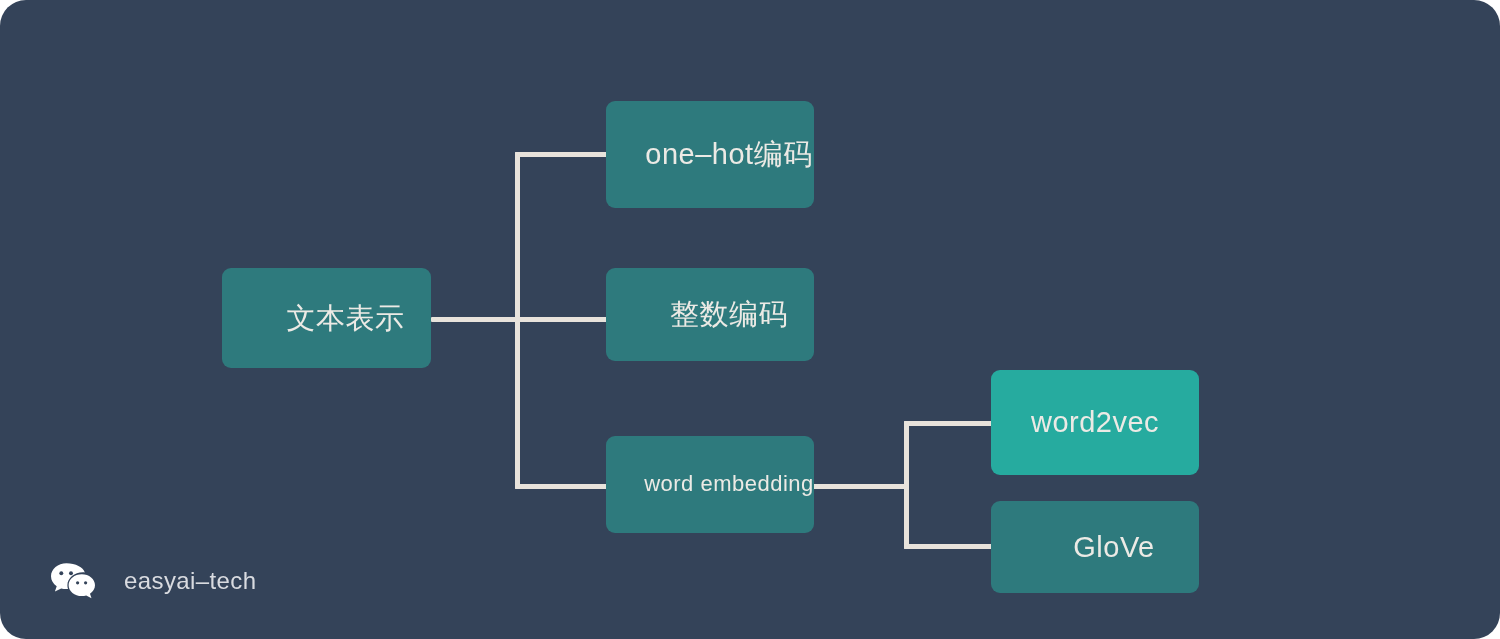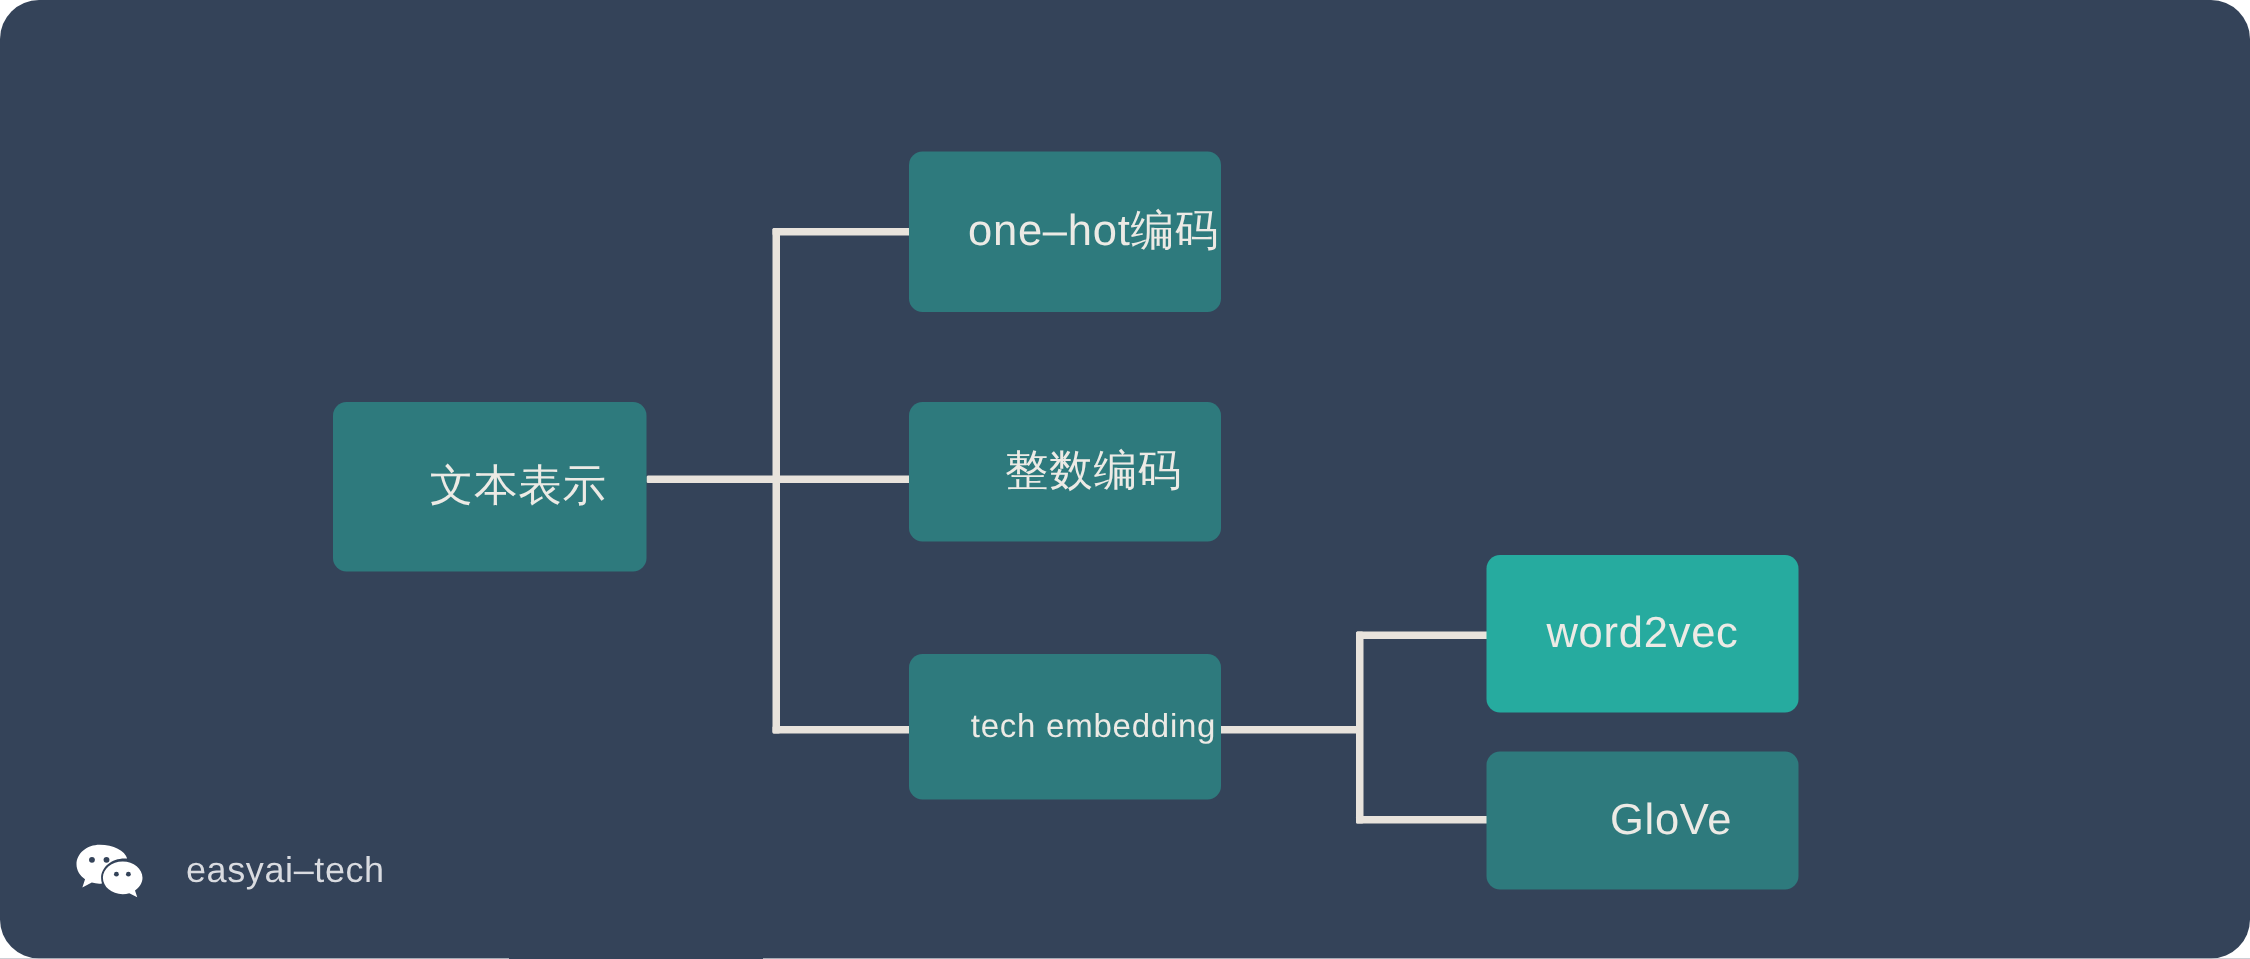--- a/index.html
+++ b/index.html
@@ -84,27 +84,27 @@
   <div class="line h" style="left:515px; top:484px; width:95px;"></div>
 
   <div class="line h" style="left:810px; top:484px; width:96px;"></div>
 
   <div class="line v" style="left:904px; top:421px; height:128px;"></div>
 
   <div class="line h" style="left:904px; top:421px; width:92px;"></div>
 
   <div class="line h" style="left:904px; top:544px; width:92px;"></div>
 
-  <div class="node teal fs-root" style="left:222px; top:268px; width:209px; height:113px;">文本表示</div>
+  <div class="node teal fs-root" style="left:222px; top:268px; width:209px; height:100px;">文本表示</div>
 
   <div class="node teal fs-big" style="left:606px; top:101px; width:208px; height:107px;">one–hot编码</div>
 
   <div class="node teal fs-big" style="left:606px; top:268px; width:208px; height:93px;">整数编码</div>
 
-  <div class="node teal fs-small" style="left:606px; top:436px; width:208px; height:97px;">tech embedding</div>
+  <div class="node teal fs-small" style="left:606px; top:436px; width:208px; height:97px;">word embedding</div>
 
   <div class="node bright fs-big" style="left:991px; top:370px; width:208px; height:105px;text-align:right;">word2vec</div>
 
   <div class="node teal fs-big" style="left:991px; top:501px; width:208px; height:92px;text-align:right;">GloVe</div>
 
   <div id="watermark">
     <span>
       <svg class="wechat-icon" width="46" height="38" viewBox="0 0 46 38" aria-hidden="true">
 
         <path d="M16.5 1.2C7.9 1.2 1 7.0 1 14.2c0 4.0 2.2 7.6 5.7 10.0

